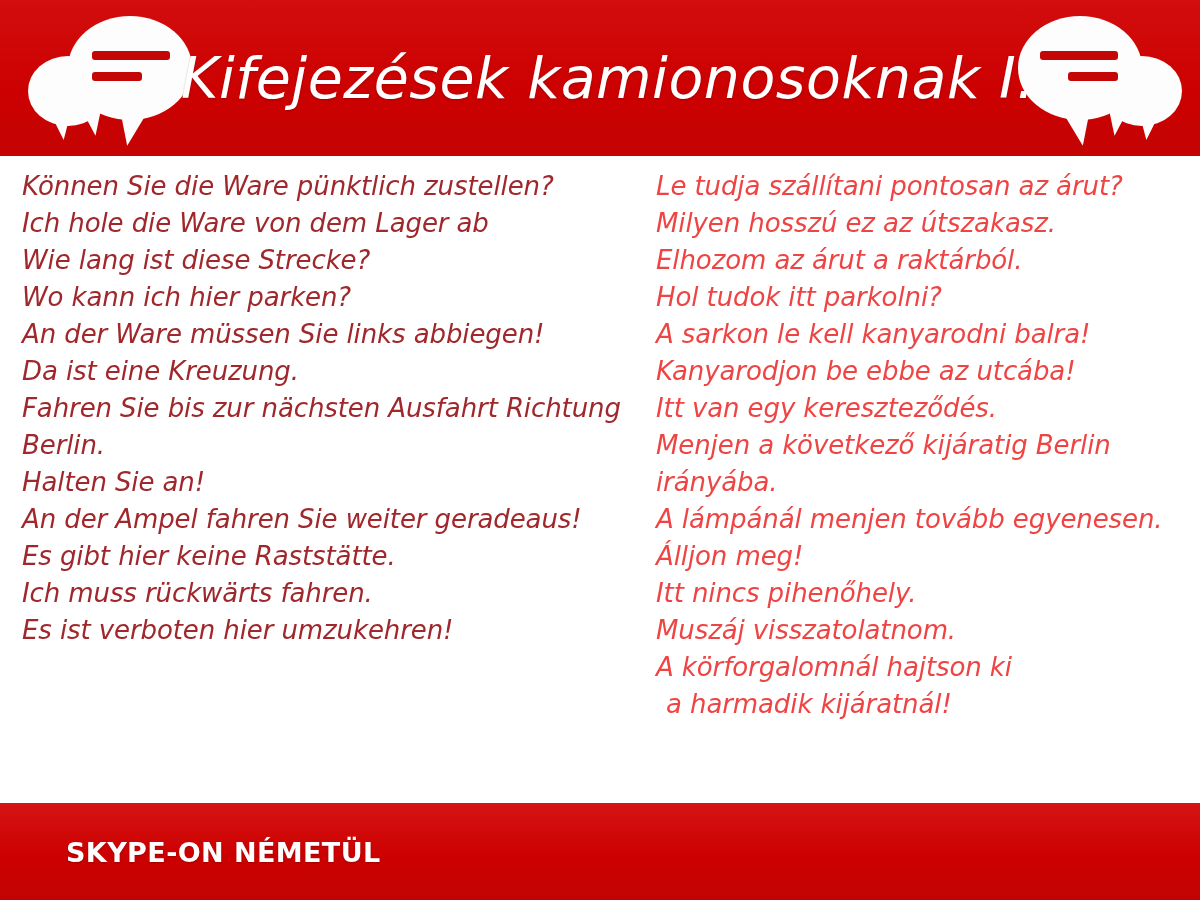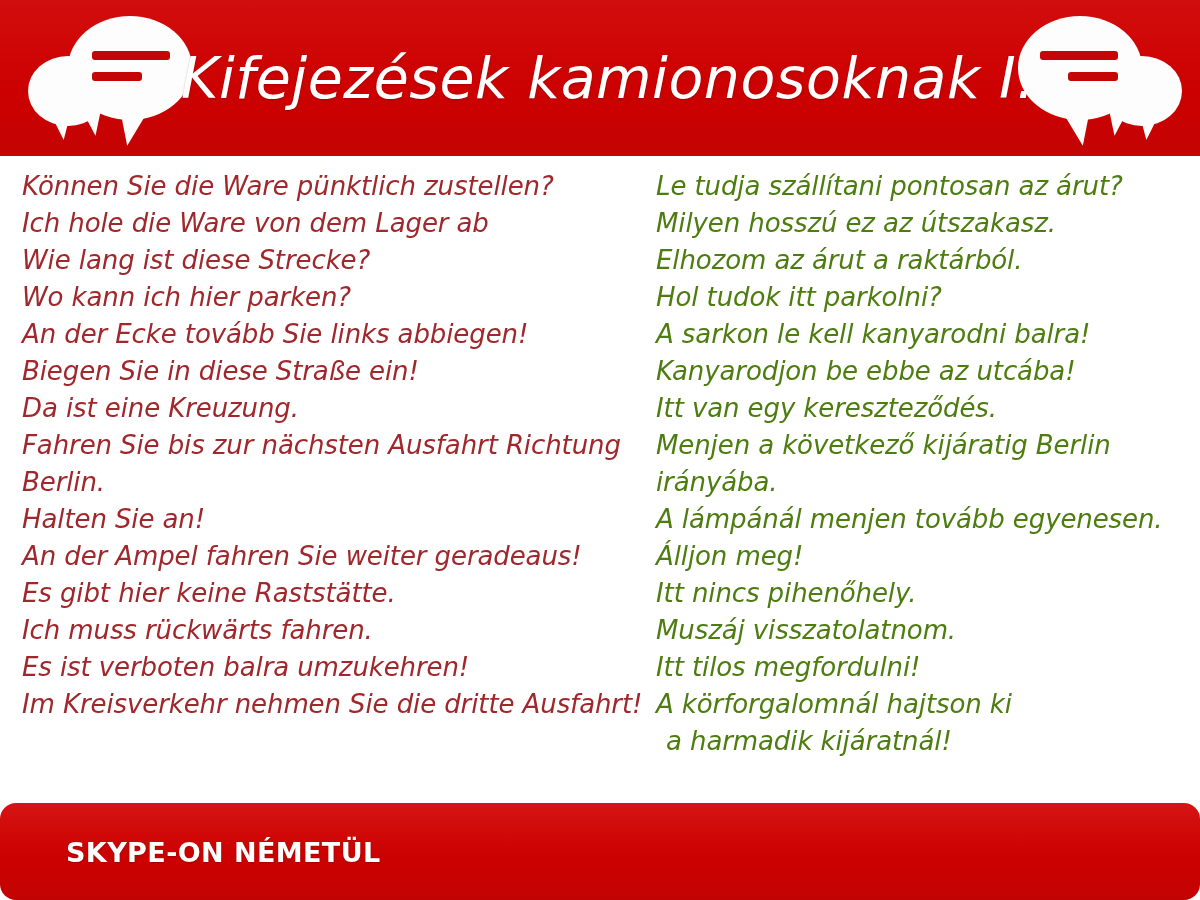--- a/index.html
+++ b/index.html
@@ -142,21 +142,21 @@
   .line {
     font-family: "DejaVu Sans", sans-serif;
     font-style: italic;
     font-weight: 400;
     font-size: 26px;
     line-height: 37px;
     white-space: nowrap;
     letter-spacing: -0.1px;
   }
   .col-de .line { color: #a0282c; }
-  .col-hu .line { color: #4d7c0f; }
+  .col-hu .line { color: #ef4444; }
   .line.indent { padding-left: 10px; }
 
   
   .logo {
     position: absolute;
     left: 988px;
     top: 700px;
     width: 206px;
     height: 190px;
   }
@@ -177,21 +177,20 @@
 
   
   .footer {
     position: absolute;
     left: 0;
     top: 803px;
     width: 1200px;
     height: 97px;
     background: #cf0a0a;
     background-image: linear-gradient(180deg, #d61414 0%, #cc0000 55%, #c20303 100%);
-    border-radius: 16px;
   }
   .footer-text {
     position: absolute;
     left: 66px;
     top: 50%;
     transform: translateY(-50%);
     color: #ffffff;
     font-family: "DejaVu Sans", sans-serif;
     font-size: 27px;
     font-weight: 700;
@@ -235,48 +234,45 @@
 
   </div>
 
   <div class="panel">
 
     <div class="col col-de">
         <div class="line">Können Sie die Ware pünktlich zustellen?</div>
         <div class="line">Ich hole die Ware von dem Lager ab</div>
         <div class="line">Wie lang ist diese Strecke?</div>
         <div class="line">Wo kann ich hier parken?</div>
-        <div class="line">An der Ecke tovább Sie links abbiegen!</div>
-        <div class="line">Biegen Sie in diese Straße ein!</div>
+        <div class="line">An der Ware müssen Sie links abbiegen!</div>
         <div class="line">Da ist eine Kreuzung.</div>
         <div class="line">Fahren Sie bis zur nächsten Ausfahrt Richtung</div>
         <div class="line">Berlin.</div>
         <div class="line">Halten Sie an!</div>
         <div class="line">An der Ampel fahren Sie weiter geradeaus!</div>
         <div class="line">Es gibt hier keine Raststätte.</div>
         <div class="line">Ich muss rückwärts fahren.</div>
-        <div class="line">Es ist verboten balra umzukehren!</div>
-        <div class="line">Im Kreisverkehr nehmen Sie die dritte Ausfahrt!</div>
+        <div class="line">Es ist verboten hier umzukehren!</div>
       </div>
 
     <div class="col col-hu">
         <div class="line">Le tudja szállítani pontosan az árut?</div>
         <div class="line">Milyen hosszú ez az útszakasz.</div>
         <div class="line">Elhozom az árut a raktárból.</div>
         <div class="line">Hol tudok itt parkolni?</div>
         <div class="line">A sarkon le kell kanyarodni balra!</div>
         <div class="line">Kanyarodjon be ebbe az utcába!</div>
         <div class="line">Itt van egy kereszteződés.</div>
         <div class="line">Menjen a következő kijáratig Berlin</div>
         <div class="line">irányába.</div>
         <div class="line">A lámpánál menjen tovább egyenesen.</div>
         <div class="line">Álljon meg!</div>
         <div class="line">Itt nincs pihenőhely.</div>
         <div class="line">Muszáj visszatolatnom.</div>
-        <div class="line">Itt tilos megfordulni!</div>
         <div class="line">A körforgalomnál hajtson ki</div>
         <div class="line indent"> a harmadik kijáratnál!</div>
       </div>
 
     <div class="logo">
       <div class="petal p-black-l"></div>
       <div class="petal p-black-r"></div>
       <div class="petal p-black-c"></div>
 
       <div class="vein" style="left:103px; top:14px;  height:66px;"></div>

